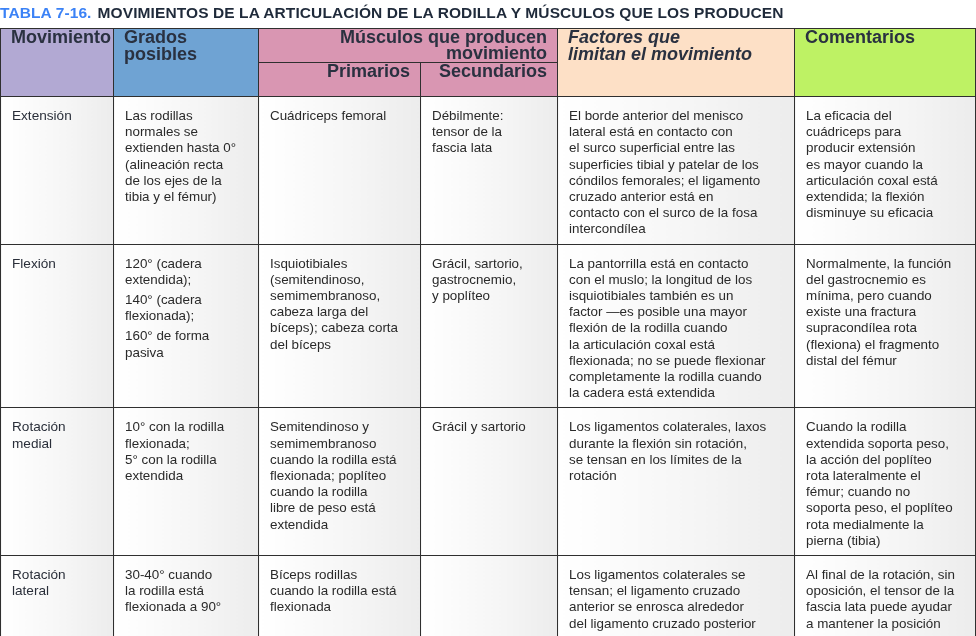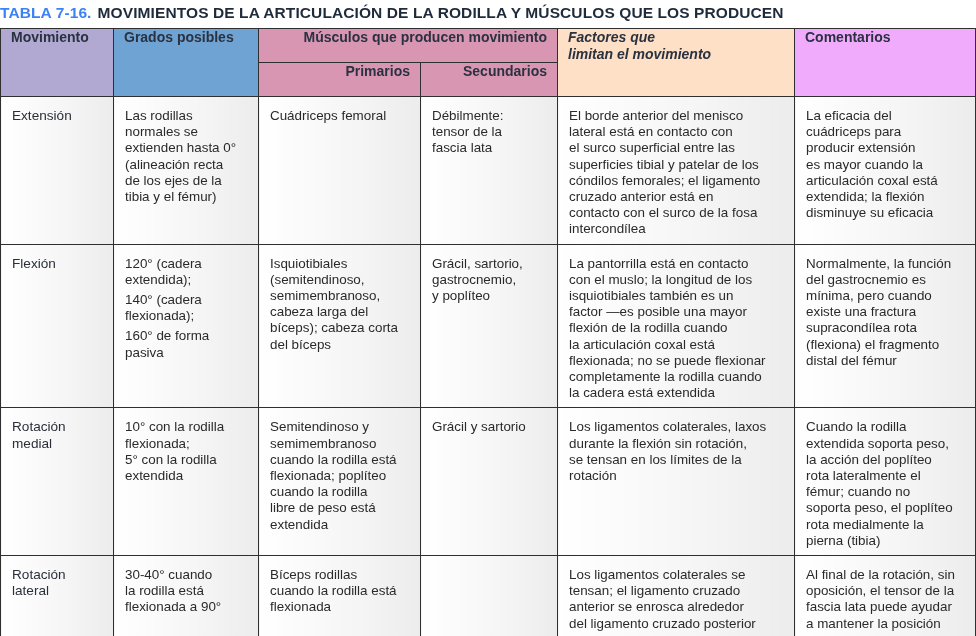--- a/index.html
+++ b/index.html
@@ -1,28 +1,28 @@
 <!DOCTYPE html>
 <html><head>
   <meta charset="utf-8">
   <style>
     html, body { margin: 0; padding: 0; background: #ffffff; }
     body { width: 976px; height: 636px; overflow: hidden; font-family: "Liberation Sans", "DejaVu Sans", sans-serif; color: #2a2a2a; }
     .title { position: absolute; left: 0; top: 2px; height: 22px; line-height: 22px; font-size: 15.5px; font-weight: bold; color: #1f2a3a; white-space: nowrap; letter-spacing: 0.1px; }
     .title .num { color: #3b82f6; margin-right: 6px; }
     table.main { position: absolute; left: 0; top: 28px; width: 975px; border-collapse: collapse; table-layout: fixed; font-size: 13.4px; line-height: 16.2px; }
     table.main td, table.main th { border: 1px solid #2f2f2f; vertical-align: top; padding: 0; }
-    th { text-align: left; font-weight: bold; color: #2a3140; font-size: 14px; margin-left: 44px; }
+    th { text-align: left; font-weight: bold; color: #2a3140; font-size: 18px; margin-left: 44px; }
     th .hin { padding: 0 10px; }
     th.h-mov { background: #b2a9d3; vertical-align: bottom; }
     th.h-grad { background: #6fa3d3; vertical-align: bottom; }
     th.h-musc { background: #d996b2; text-align: right; height: 33px; vertical-align: middle; }
     th.h-prim, th.h-sec { background: #d996b2; height: 33px; vertical-align: middle; text-align: right; }
     th.h-fact { background: #fde0c6; vertical-align: bottom; font-style: italic; }
-    th.h-com { background: #f0abfc; vertical-align: bottom; }
+    th.h-com { background: #bef264; vertical-align: bottom; }
     th.h-bot .hin { padding-bottom: 9px; line-height: 17px; }
     td { background: linear-gradient(to right, #ffffff 0%, #f5f5f5 60%, #ececec 100%); }
     td .cin { padding: 11px 10px 6px 11px; }
     td.mov .cin { font-weight: normal; color: #2a2f3a; font-size: 13.6px; }
     .gap { display: block; height: 4px; }
     .r1 td { height: 146px; }
     .r2 td { height: 161px; }
     .r3 td { height: 145px; }
     .r4 td { height: 84px; }
   </style>

